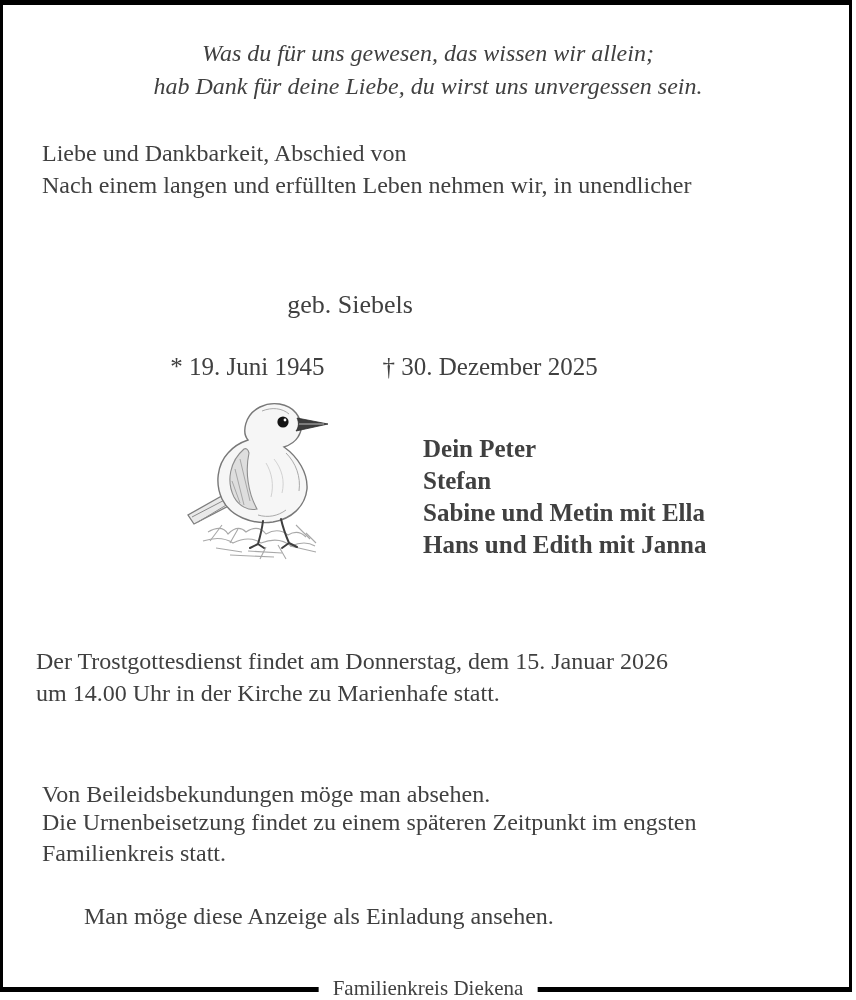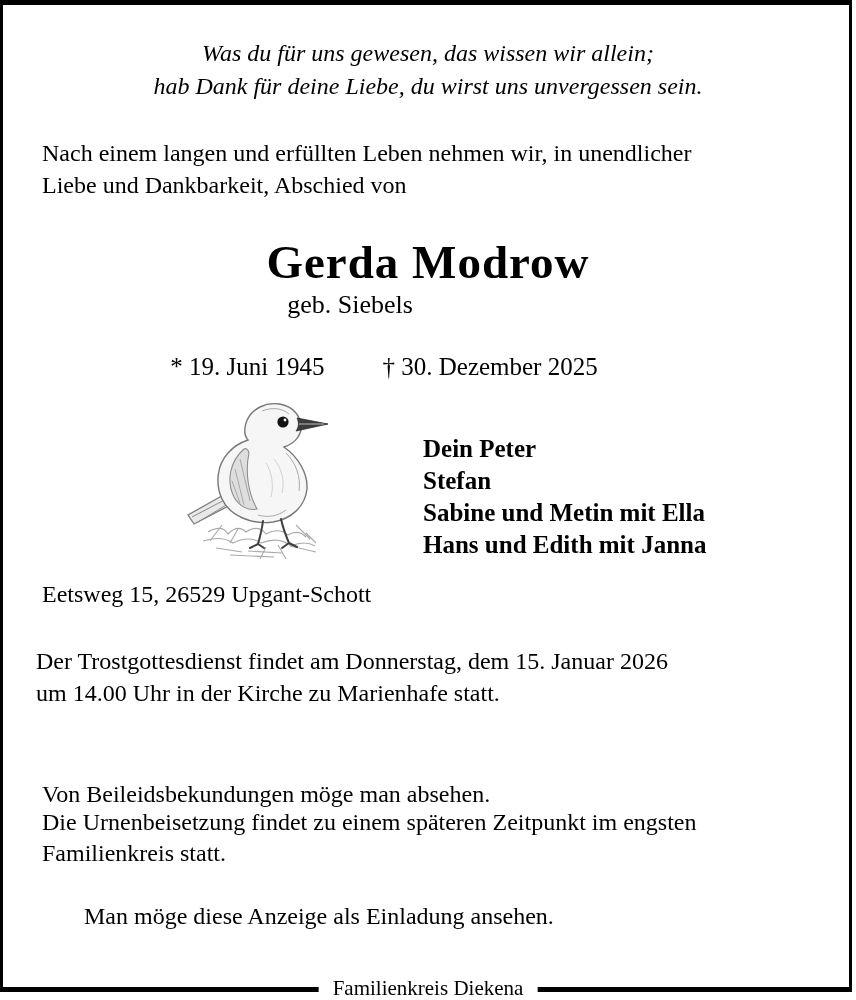--- a/index.html
+++ b/index.html
@@ -5,21 +5,21 @@
   html, body {
     margin: 0;
     padding: 0;
     background: #ffffff;
   }
   .page {
     position: relative;
     width: 856px;
     height: 1000px;
     background: #ffffff;
-    color: #000000;
+    color: #404040;
     font-family: "Liberation Serif", "DejaVu Serif", serif;
     overflow: hidden;
   }
   .frame {
     position: absolute;
     left: 0;
     top: 0;
     right: 4px;
     bottom: 8px;
     border-top: 5px solid #000;
@@ -147,25 +147,24 @@
 <div class="page">
 
   <div class="frame"></div>
 
   <div class="epigraph">
     <div>Was du für uns gewesen, das wissen wir allein;</div>
     <div>hab Dank für deine Liebe, du wirst uns unvergessen sein.</div>
   </div>
 
   <div class="intro">
+    <div>Liebe und Dankbarkeit, Abschied von</div>
     <div>Nach einem langen und erfüllten Leben nehmen wir, in unendlicher</div>
-    <div>Liebe und Dankbarkeit, Abschied von</div>
-  </div>
-
-  <div class="deceased-name">Gerda Modrow</div>
+  </div>
+
 
   <div class="maiden-name">geb. Siebels</div>
 
   <div class="dates-row">
     <span>* 19. Juni 1945</span>
     <span>† 30. Dezember 2025</span>
   </div>
 
   <div class="bird-wrap">
     <svg width="182" height="165" viewBox="0 0 182 165">
@@ -217,21 +216,20 @@
     </svg>
   </div>
 
   <div class="mourners">
     <div>Dein Peter</div>
     <div>Stefan</div>
     <div>Sabine und Metin mit Ella</div>
     <div>Hans und Edith mit Janna</div>
   </div>
 
-  <div class="address">Eetsweg 15, 26529 Upgant-Schott</div>
 
   <div class="service">
     <div>Der Trostgottesdienst findet am Donnerstag, dem 15. Januar 2026</div>
     <div>um 14.00 Uhr in der Kirche zu Marienhafe statt.</div>
   </div>
 
   <div class="condolences">Von Beileidsbekundungen möge man absehen.</div>
 
   <div class="burial">
     <div>Die Urnenbeisetzung findet zu einem späteren Zeitpunkt im engsten</div>

